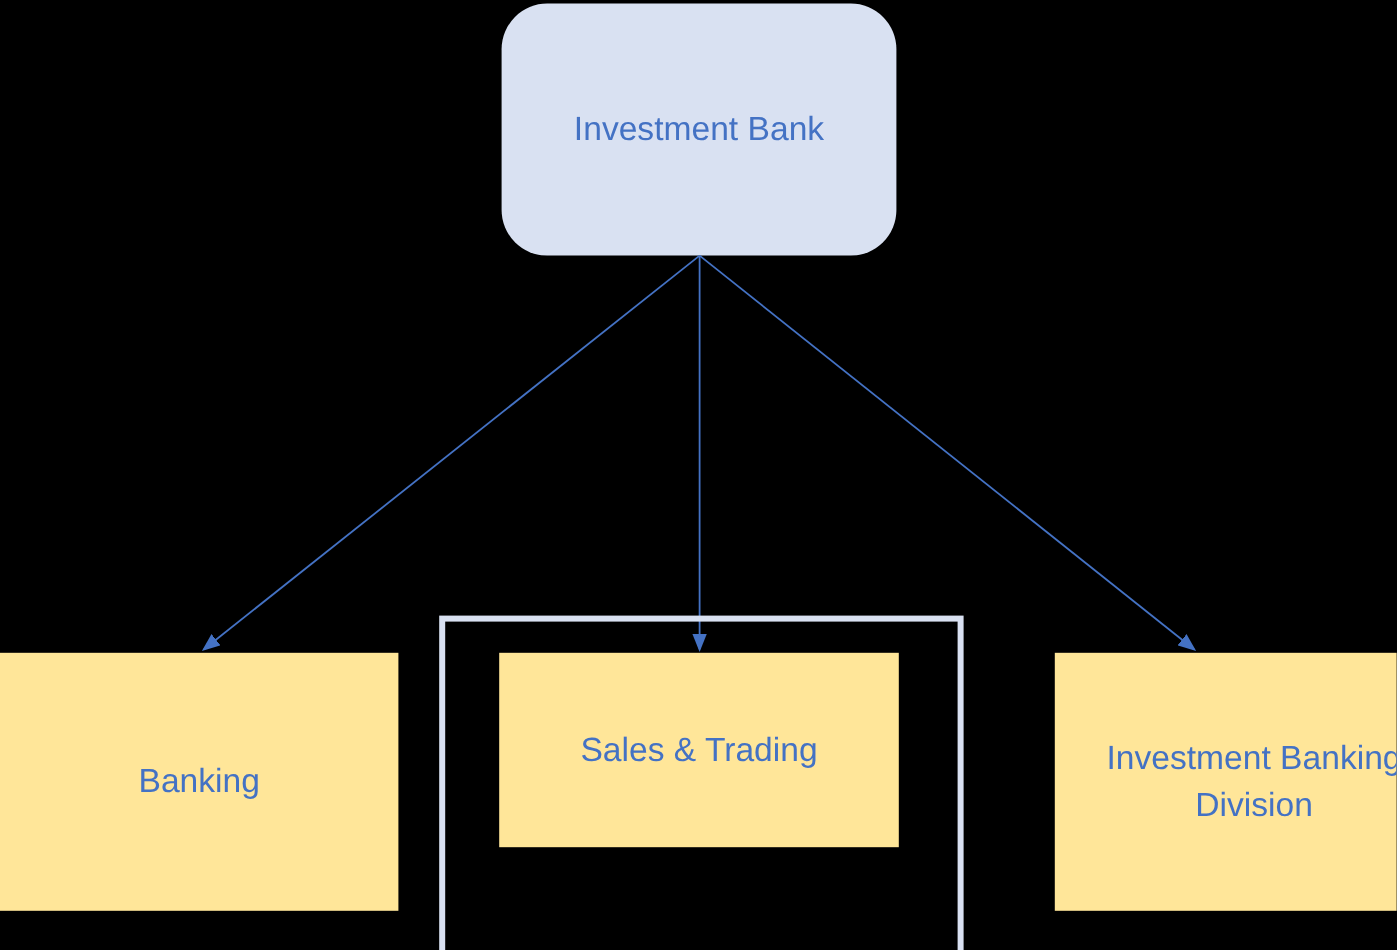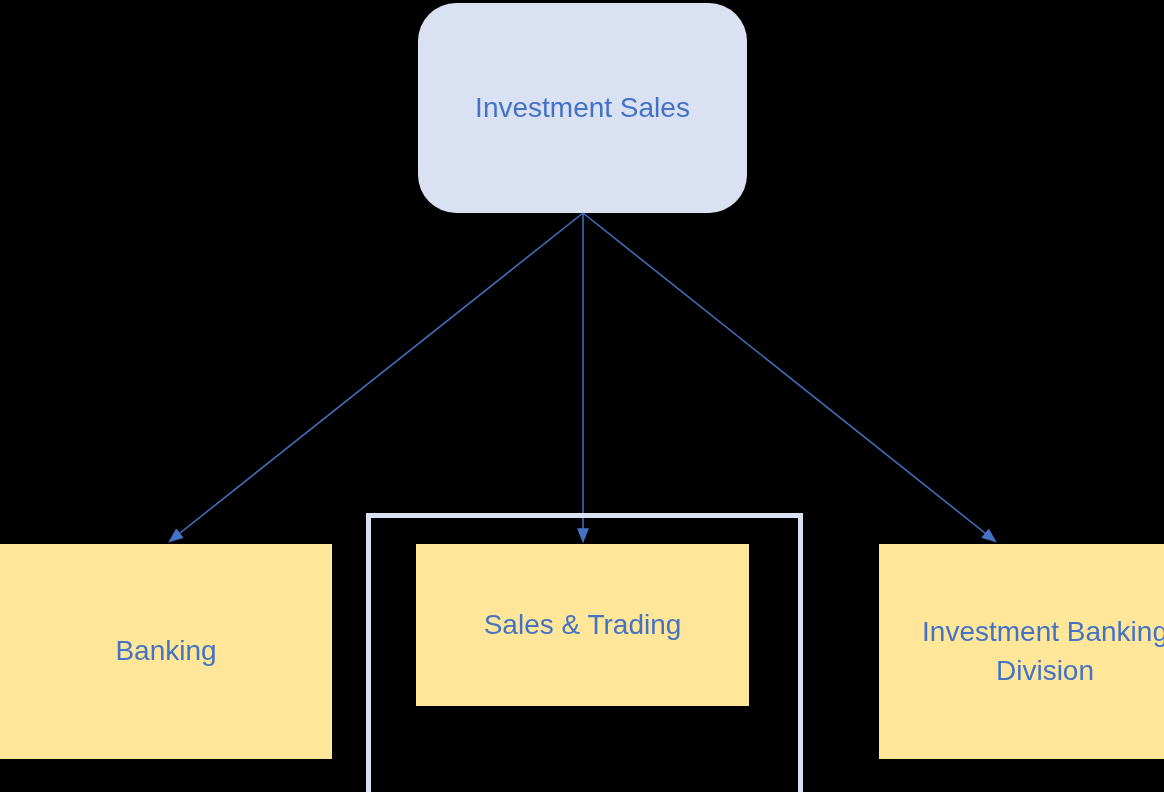--- a/index.html
+++ b/index.html
@@ -75,21 +75,21 @@
     height: 792px;
     pointer-events: none;
   }
 </style>
 </head>
 <body>
 
 <div id="diagram-canvas">
 
   <div class="node" id="node-investment-bank">
-    <span class="node-label">Investment Sales</span>
+    <span class="node-label">Investment Bank</span>
   </div>
 
   <svg id="connector-arrows" viewBox="0 0 1164 792" xmlns="http://www.w3.org/2000/svg">
     <defs>
       <marker id="arrowhead" markerWidth="10" markerHeight="8" refX="8.5" refY="4" orient="auto" markerUnits="strokeWidth">
         <path d="M0,0 L10,4 L0,8 Z" fill="#4472C4"></path>
       </marker>
     </defs>
     <line x1="583" y1="213" x2="170" y2="541" stroke="#4472C4" stroke-width="1.5" marker-end="url(#arrowhead)"></line>
     <line x1="583" y1="213" x2="583" y2="541" stroke="#4472C4" stroke-width="1.5" marker-end="url(#arrowhead)"></line>

